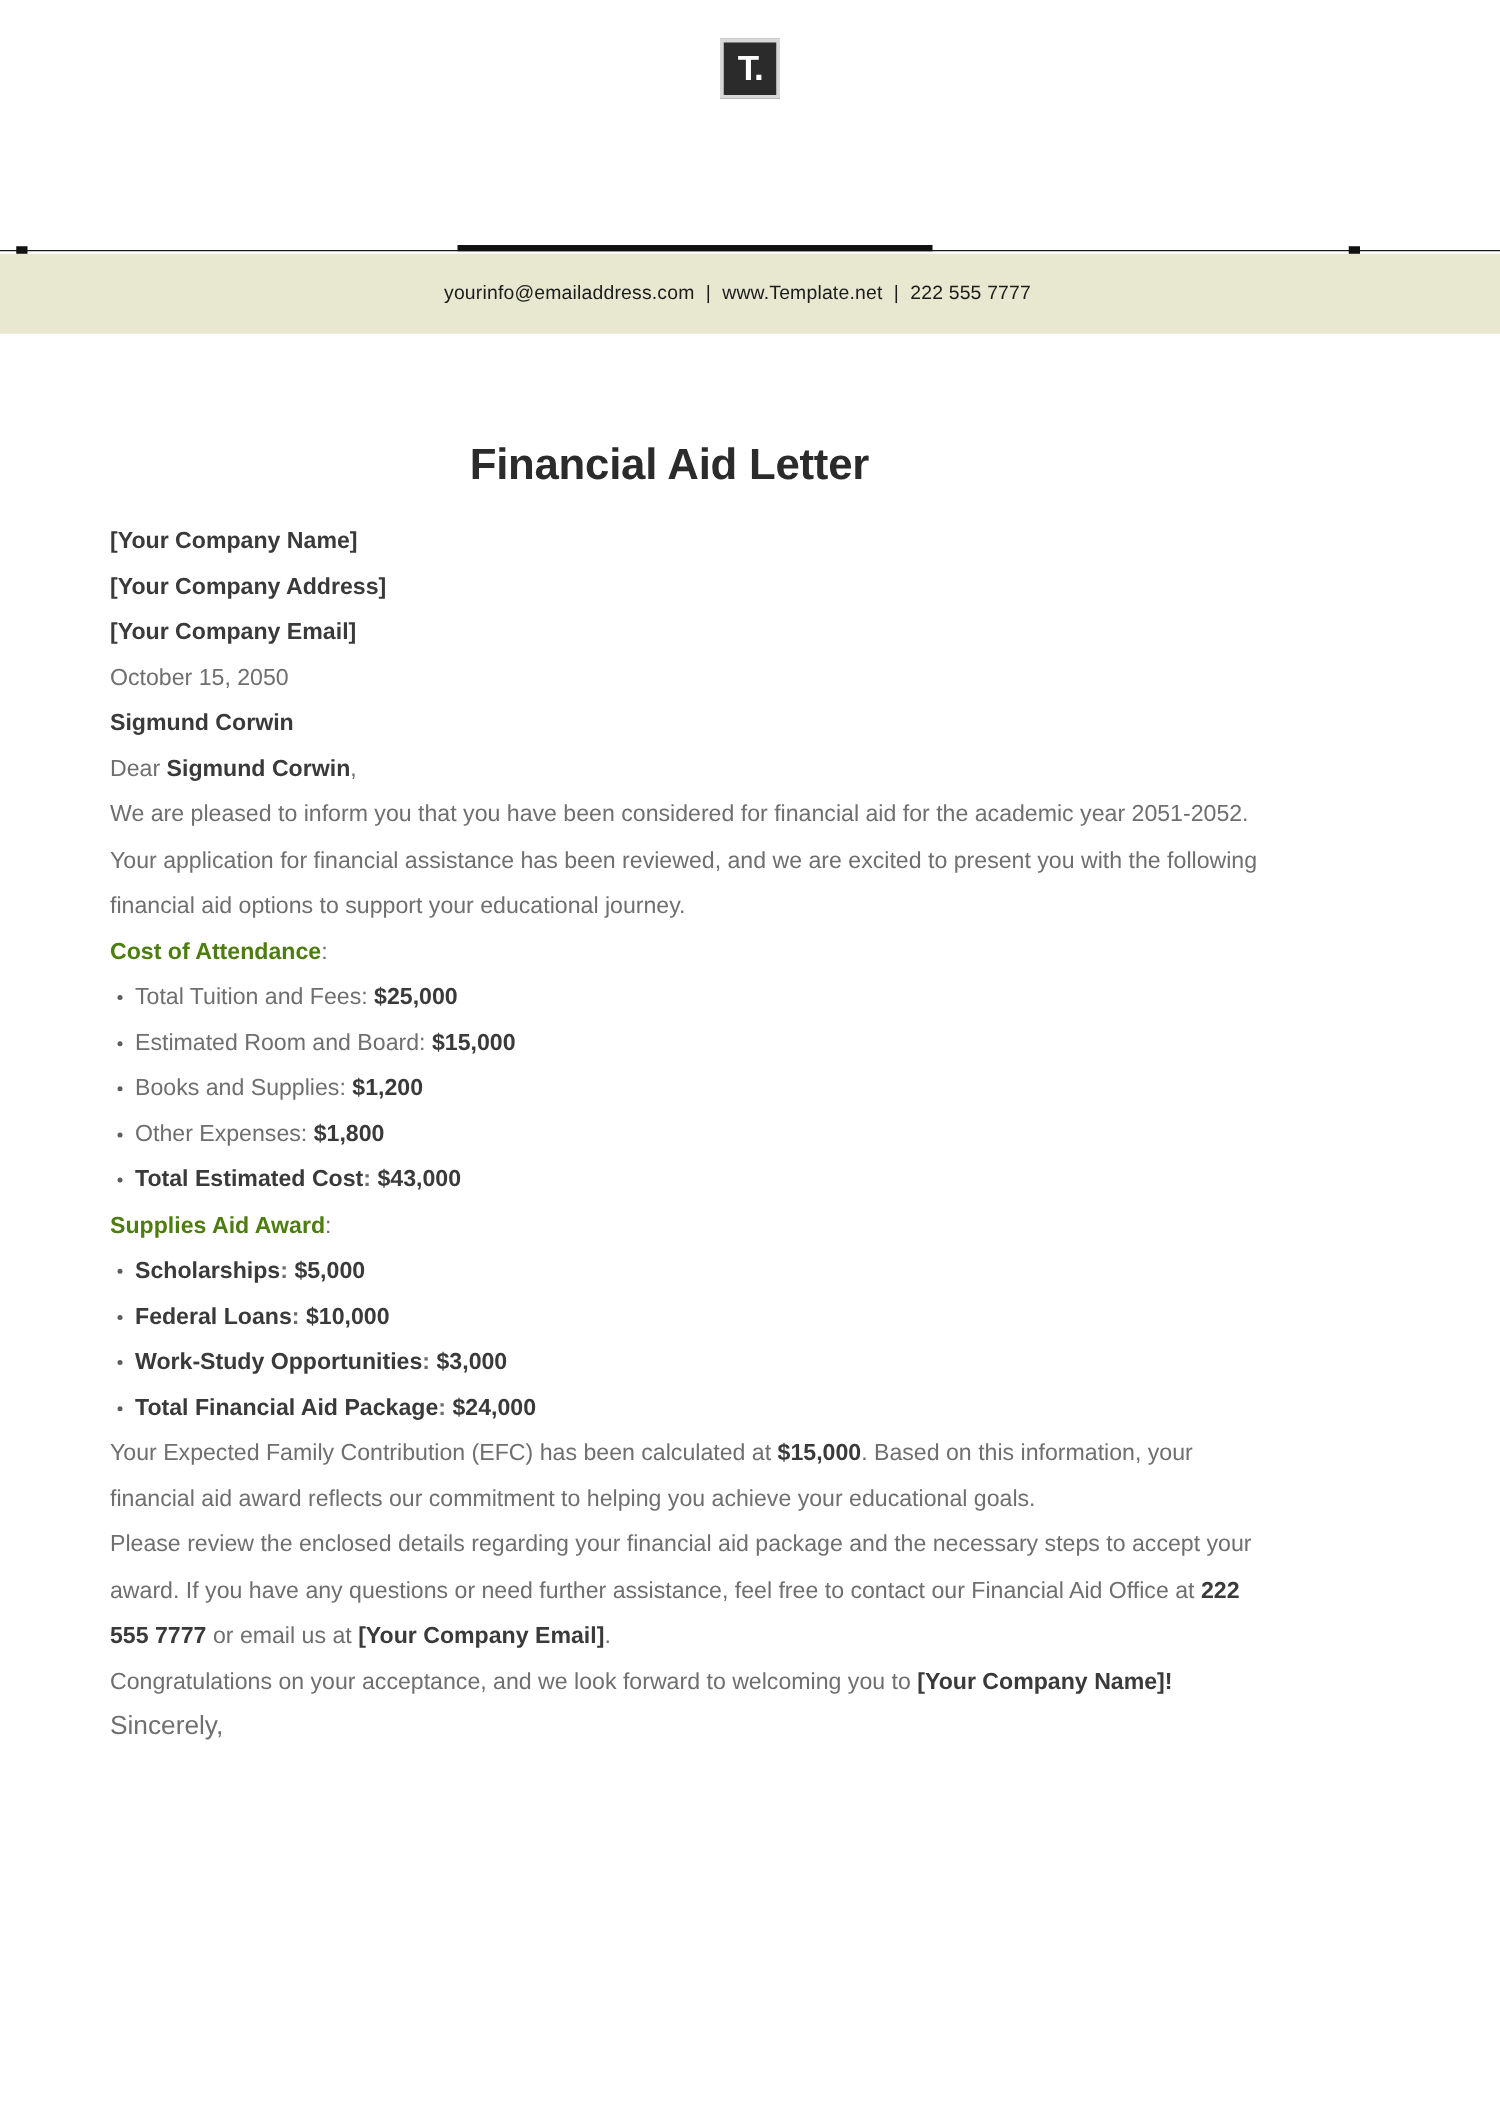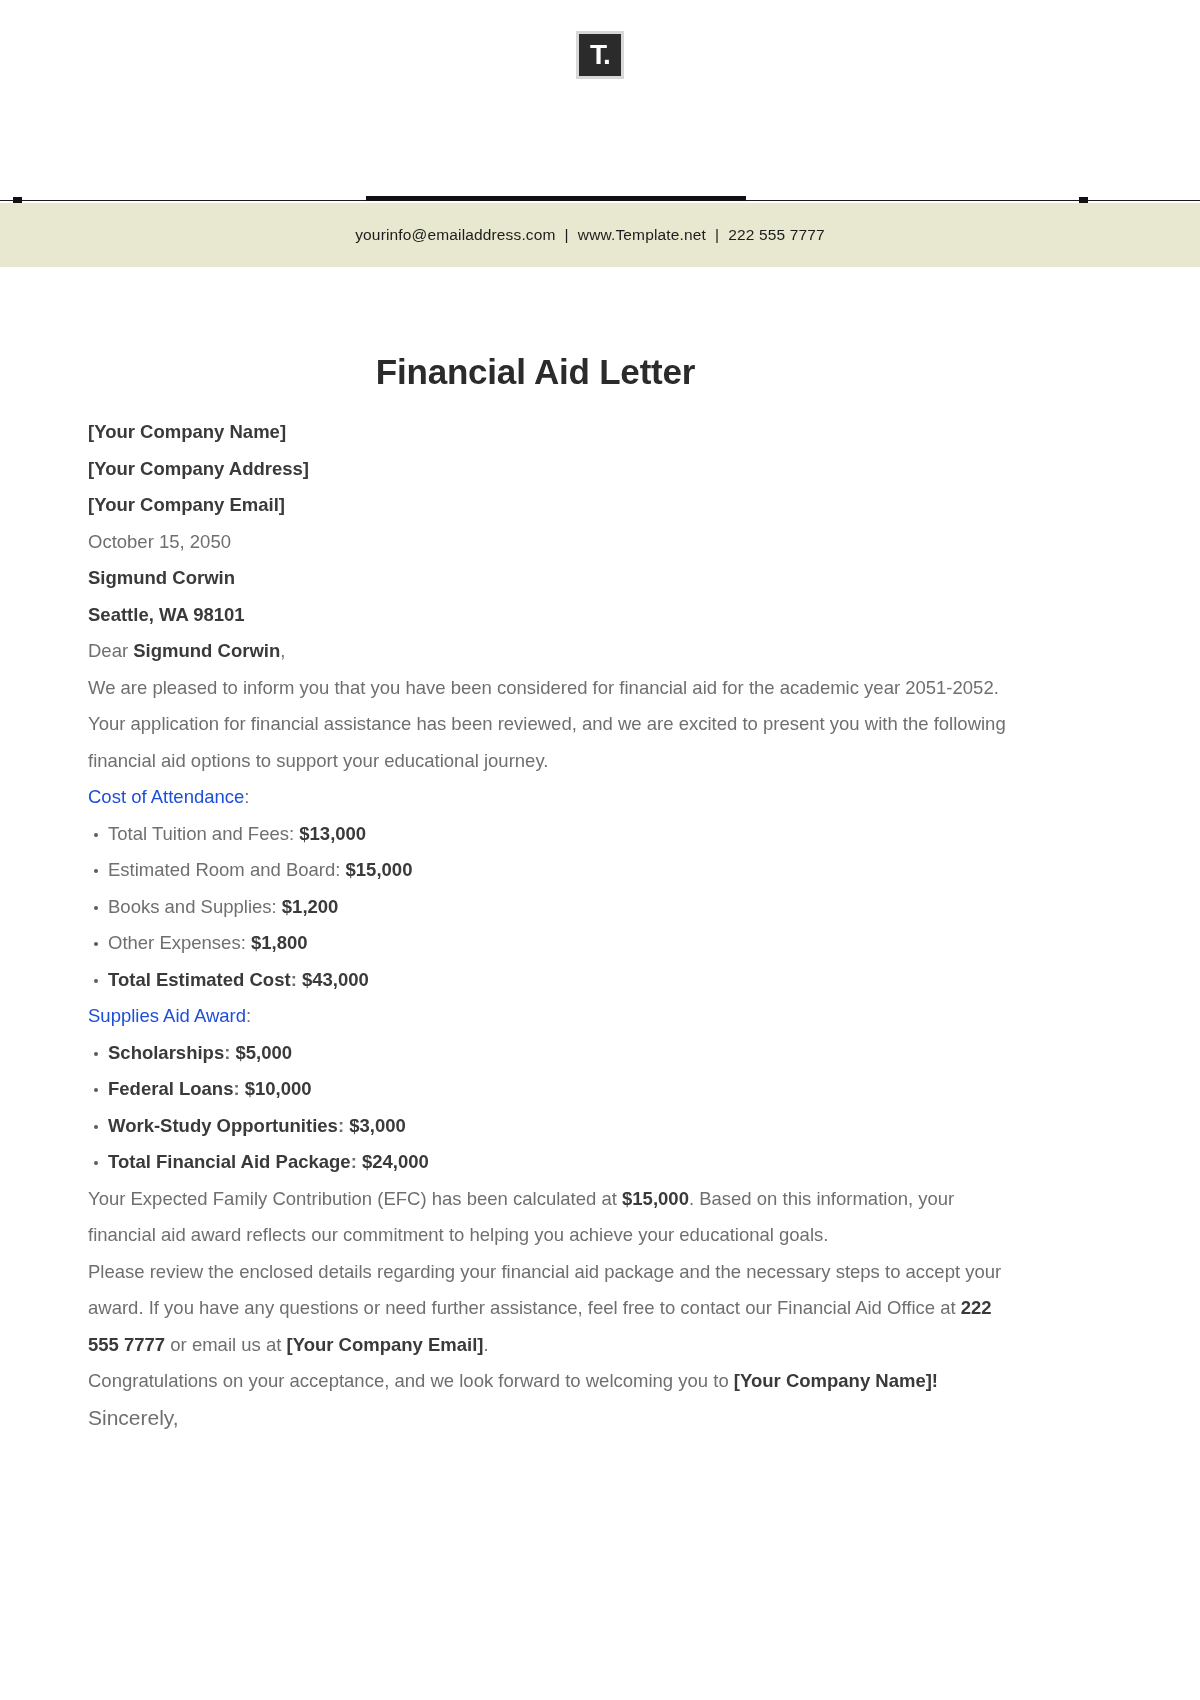--- a/index.html
+++ b/index.html
@@ -131,21 +131,21 @@
     width: 930px;
   }
   .para .b { font-weight: bold; color: #3a3a3a; }
 
   .section-head {
     font-size: 18.5px;
     line-height: 36.5px;
     margin: 0;
     color: #6f6f6f;
   }
-  .section-head .b { font-weight: normal; color: #1d4ed8; }
+  .section-head .b { font-weight: bold; color: #4d7c0f; }
 
   ul.bullets {
     list-style: none;
     margin: 0;
     padding: 0;
   }
   ul.bullets li {
     font-size: 18.5px;
     line-height: 36.5px;
     color: #6f6f6f;
@@ -199,35 +199,34 @@
 
 <div class="doc">
 
   <h1 class="doc-title">Financial Aid Letter</h1>
 
   <p class="line bold">[Your Company Name]</p>
   <p class="line bold">[Your Company Address]</p>
   <p class="line bold">[Your Company Email]</p>
   <p class="line">October 15, 2050</p>
   <p class="line bold">Sigmund Corwin</p>
-  <p class="line bold">Seattle, WA 98101</p>
 
   <p class="line">
     <span>Dear </span><span class="b">Sigmund Corwin</span><span>,</span>
   </p>
 
   <p class="para">We are pleased to inform you that you have been considered for financial aid for the academic year 2051-2052. Your application for financial assistance has been reviewed, and we are excited to present you with the following financial aid options to support your educational journey.</p>
 
   <p class="section-head">
     <span class="b">Cost of Attendance</span><span>:</span>
   </p>
 
   <ul class="bullets">
     <li>
-      <span>Total Tuition and Fees</span><span>: </span><span class="b">$13,000</span>
+      <span>Total Tuition and Fees</span><span>: </span><span class="b">$25,000</span>
     </li>
     <li>
       <span>Estimated Room and Board</span><span>: </span><span class="b">$15,000</span>
     </li>
     <li>
       <span>Books and Supplies</span><span>: </span><span class="b">$1,200</span>
     </li>
     <li>
       <span>Other Expenses</span><span>: </span><span class="b">$1,800</span>
     </li>

